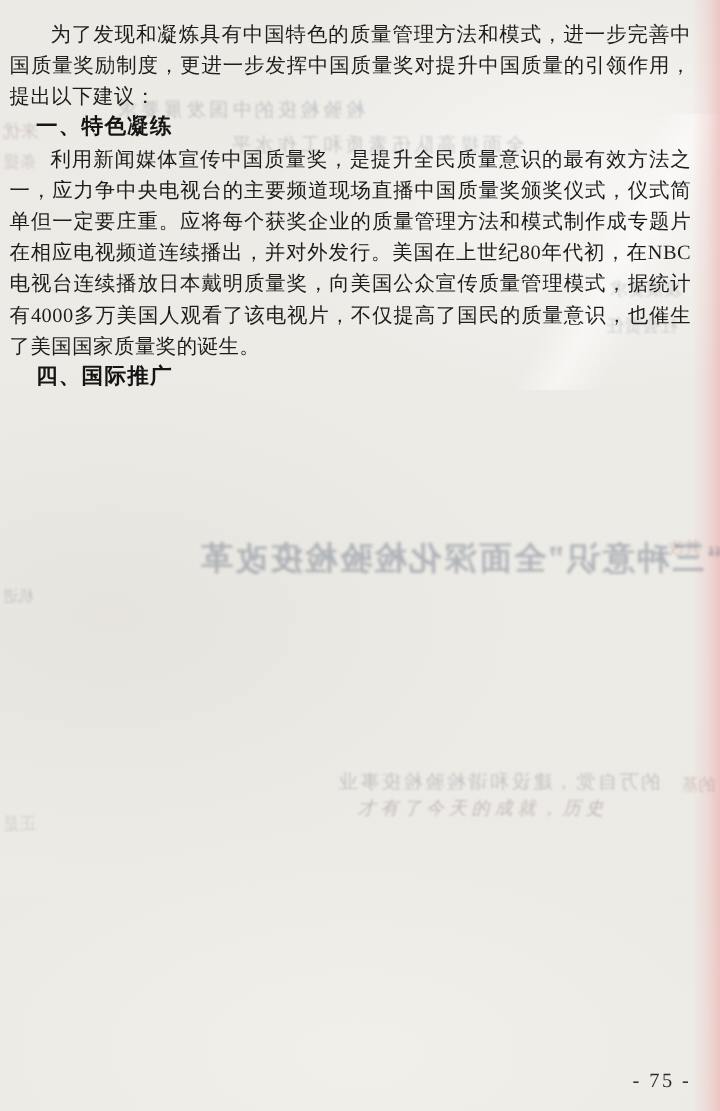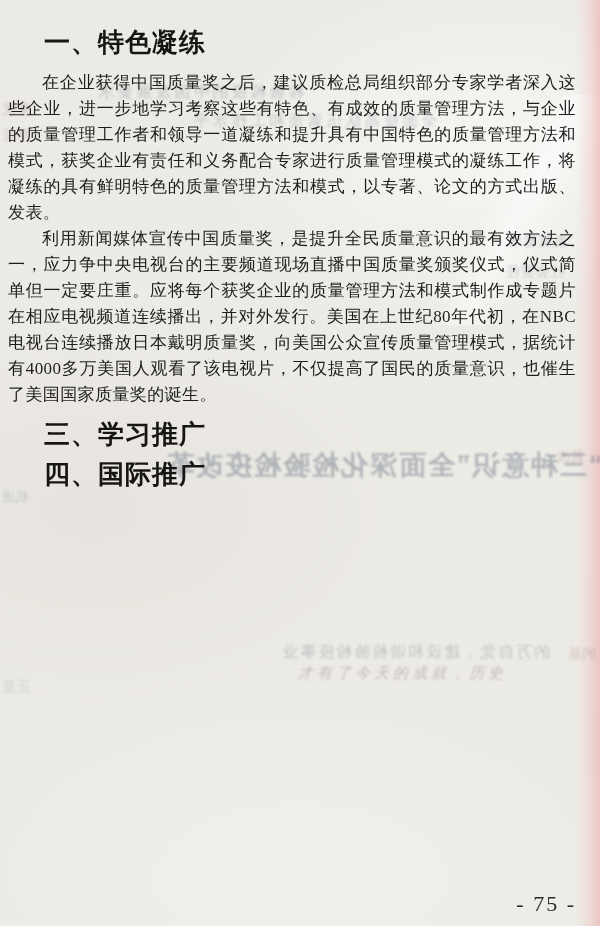--- a/index.html
+++ b/index.html
@@ -18,28 +18,28 @@
   
   .streak{position:absolute;top:95px;right:-30px;width:230px;height:230px;pointer-events:none;
     background:linear-gradient(118deg, rgba(255,255,255,0) 42%, rgba(255,255,255,0.5) 52%, rgba(255,255,255,0) 64%);}
   .content{
     position:absolute;left:8px;top:16px;width:568px;
     font-size:17px;line-height:26px;letter-spacing:0.4px;color:#1e1d1c;
     text-align:justify;
   }
   .para{margin:0;text-indent:2em;}
   .heading{
-    margin:14px;font-size:26px;line-height:26px;font-weight:700;
+    margin:0;font-size:18px;line-height:26px;font-weight:700;
     padding-left:22px;color:#161514;
-    font-family:Liberation Serif, serif;
+    font-family:Liberation Mono, monospace;
     letter-spacing:1px;
   }
   .page-number{
     position:absolute;top:891px;right:24px;
-    font-size:22px;letter-spacing:2px;color:#2c2b2a;
+    font-size:17px;letter-spacing:2px;color:#2c2b2a;
     font-family:"Liberation Serif","DejaVu Serif",serif;
   }
   
   .bleed{position:absolute;pointer-events:none;white-space:nowrap;
     font-family:"Liberation Serif","DejaVu Serif",serif;color:#5f6b7d;filter:blur(1px);}
   .mir{transform:scaleX(-1);}
   .bf0{top:447px;left:165px;font-size:27px;font-weight:700;opacity:.42;
        font-family:"Liberation Sans","DejaVu Sans",sans-serif;filter:blur(1.3px);letter-spacing:2px;}
   .bf1{top:82px;left:95px;font-size:16px;opacity:.30;letter-spacing:3px;}
   .bf2{top:111px;left:190px;font-size:16px;opacity:.28;letter-spacing:3px;}
@@ -72,25 +72,24 @@
     <span class="bleed mir bf6">社会责任</span>
     <span class="bleed mir bf7">来优</span>
     <span class="bleed mir bf8">条提</span>
     <span class="bleed mir bf9">正是</span>
     <span class="bleed mir bf10">机进</span>
     <span class="bleed mir bf11">其改</span>
     <span class="bleed mir bf12">的基</span>
   </div>
 
   <div class="content">
+    <p class="para">为了发现和凝炼具有中国特色的质量管理方法和模式，进一步完善中国质量奖励制度，更进一步发挥中国质量奖对提升中国质量的引领作用，提出以下建议：</p>
 
     <h2 class="heading">一、特色凝练</h2>
-    <p class="para">在企业获得中国质量奖之后，建议质检总局组织部分专家学者深入这些企业，进一步地学习考察这些有特色、有成效的质量管理方法，与企业的质量管理工作者和领导一道凝练和提升具有中国特色的质量管理方法和模式，获奖企业有责任和义务配合专家进行质量管理模式的凝练工作，将凝练的具有鲜明特色的质量管理方法和模式，以专著、论文的方式出版、发表。</p>
 
     <p class="para">利用新闻媒体宣传中国质量奖，是提升全民质量意识的最有效方法之一，应力争中央电视台的主要频道现场直播中国质量奖颁奖仪式，仪式简单但一定要庄重。应将每个获奖企业的质量管理方法和模式制作成专题片在相应电视频道连续播出，并对外发行。美国在上世纪80年代初，在NBC电视台连续播放日本戴明质量奖，向美国公众宣传质量管理模式，据统计有4000多万美国人观看了该电视片，不仅提高了国民的质量意识，也催生了美国国家质量奖的诞生。</p>
 
-    <h2 class="heading">三、学习推广</h2>
 
     <h2 class="heading">四、国际推广</h2>
   </div>
 
   <div class="page-number">- 75 -</div>
 </div>
 
 </body></html>

